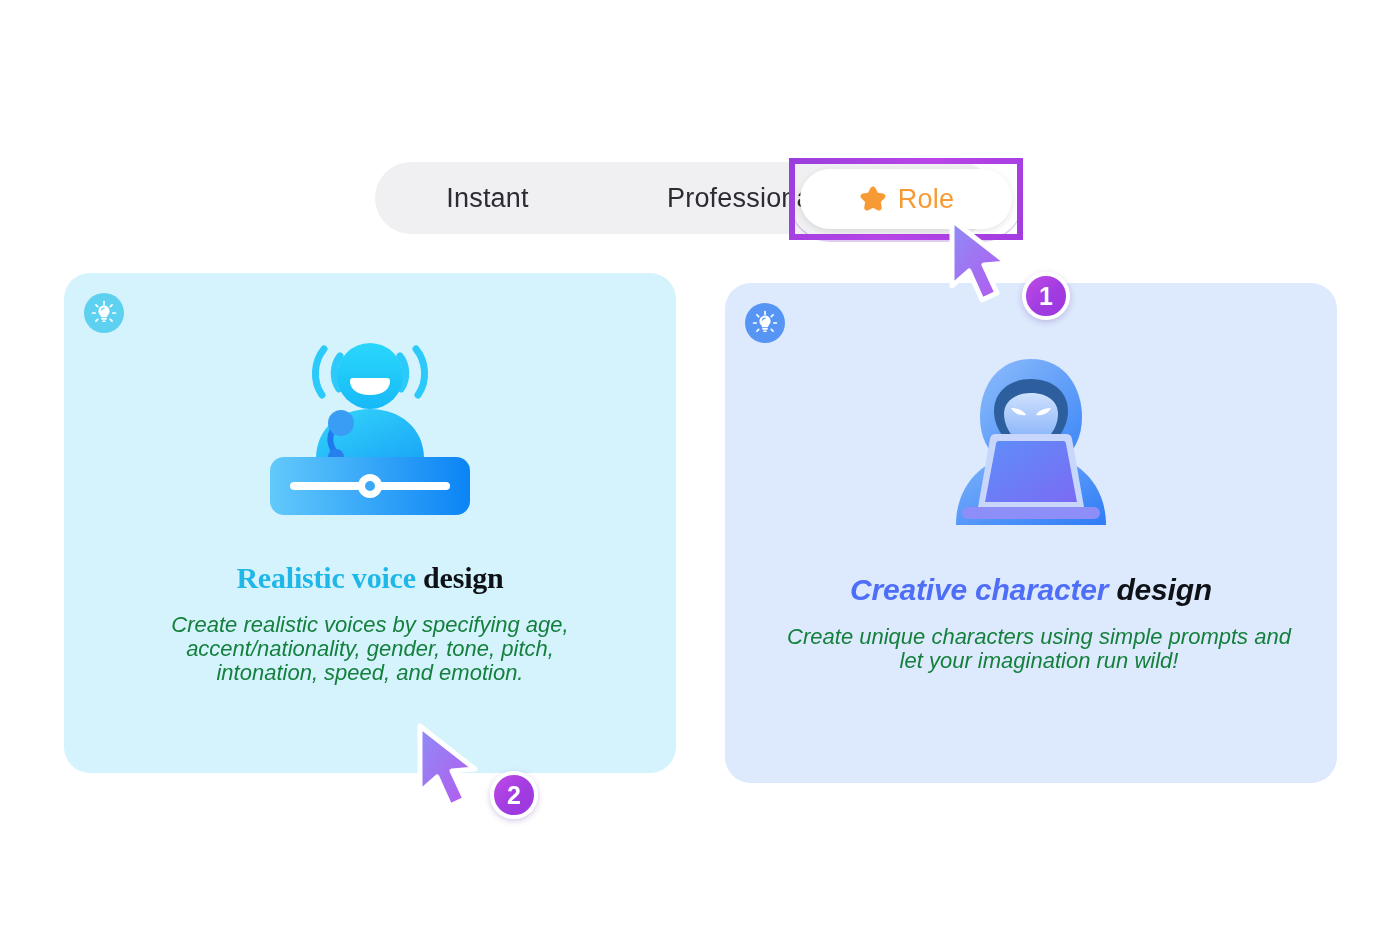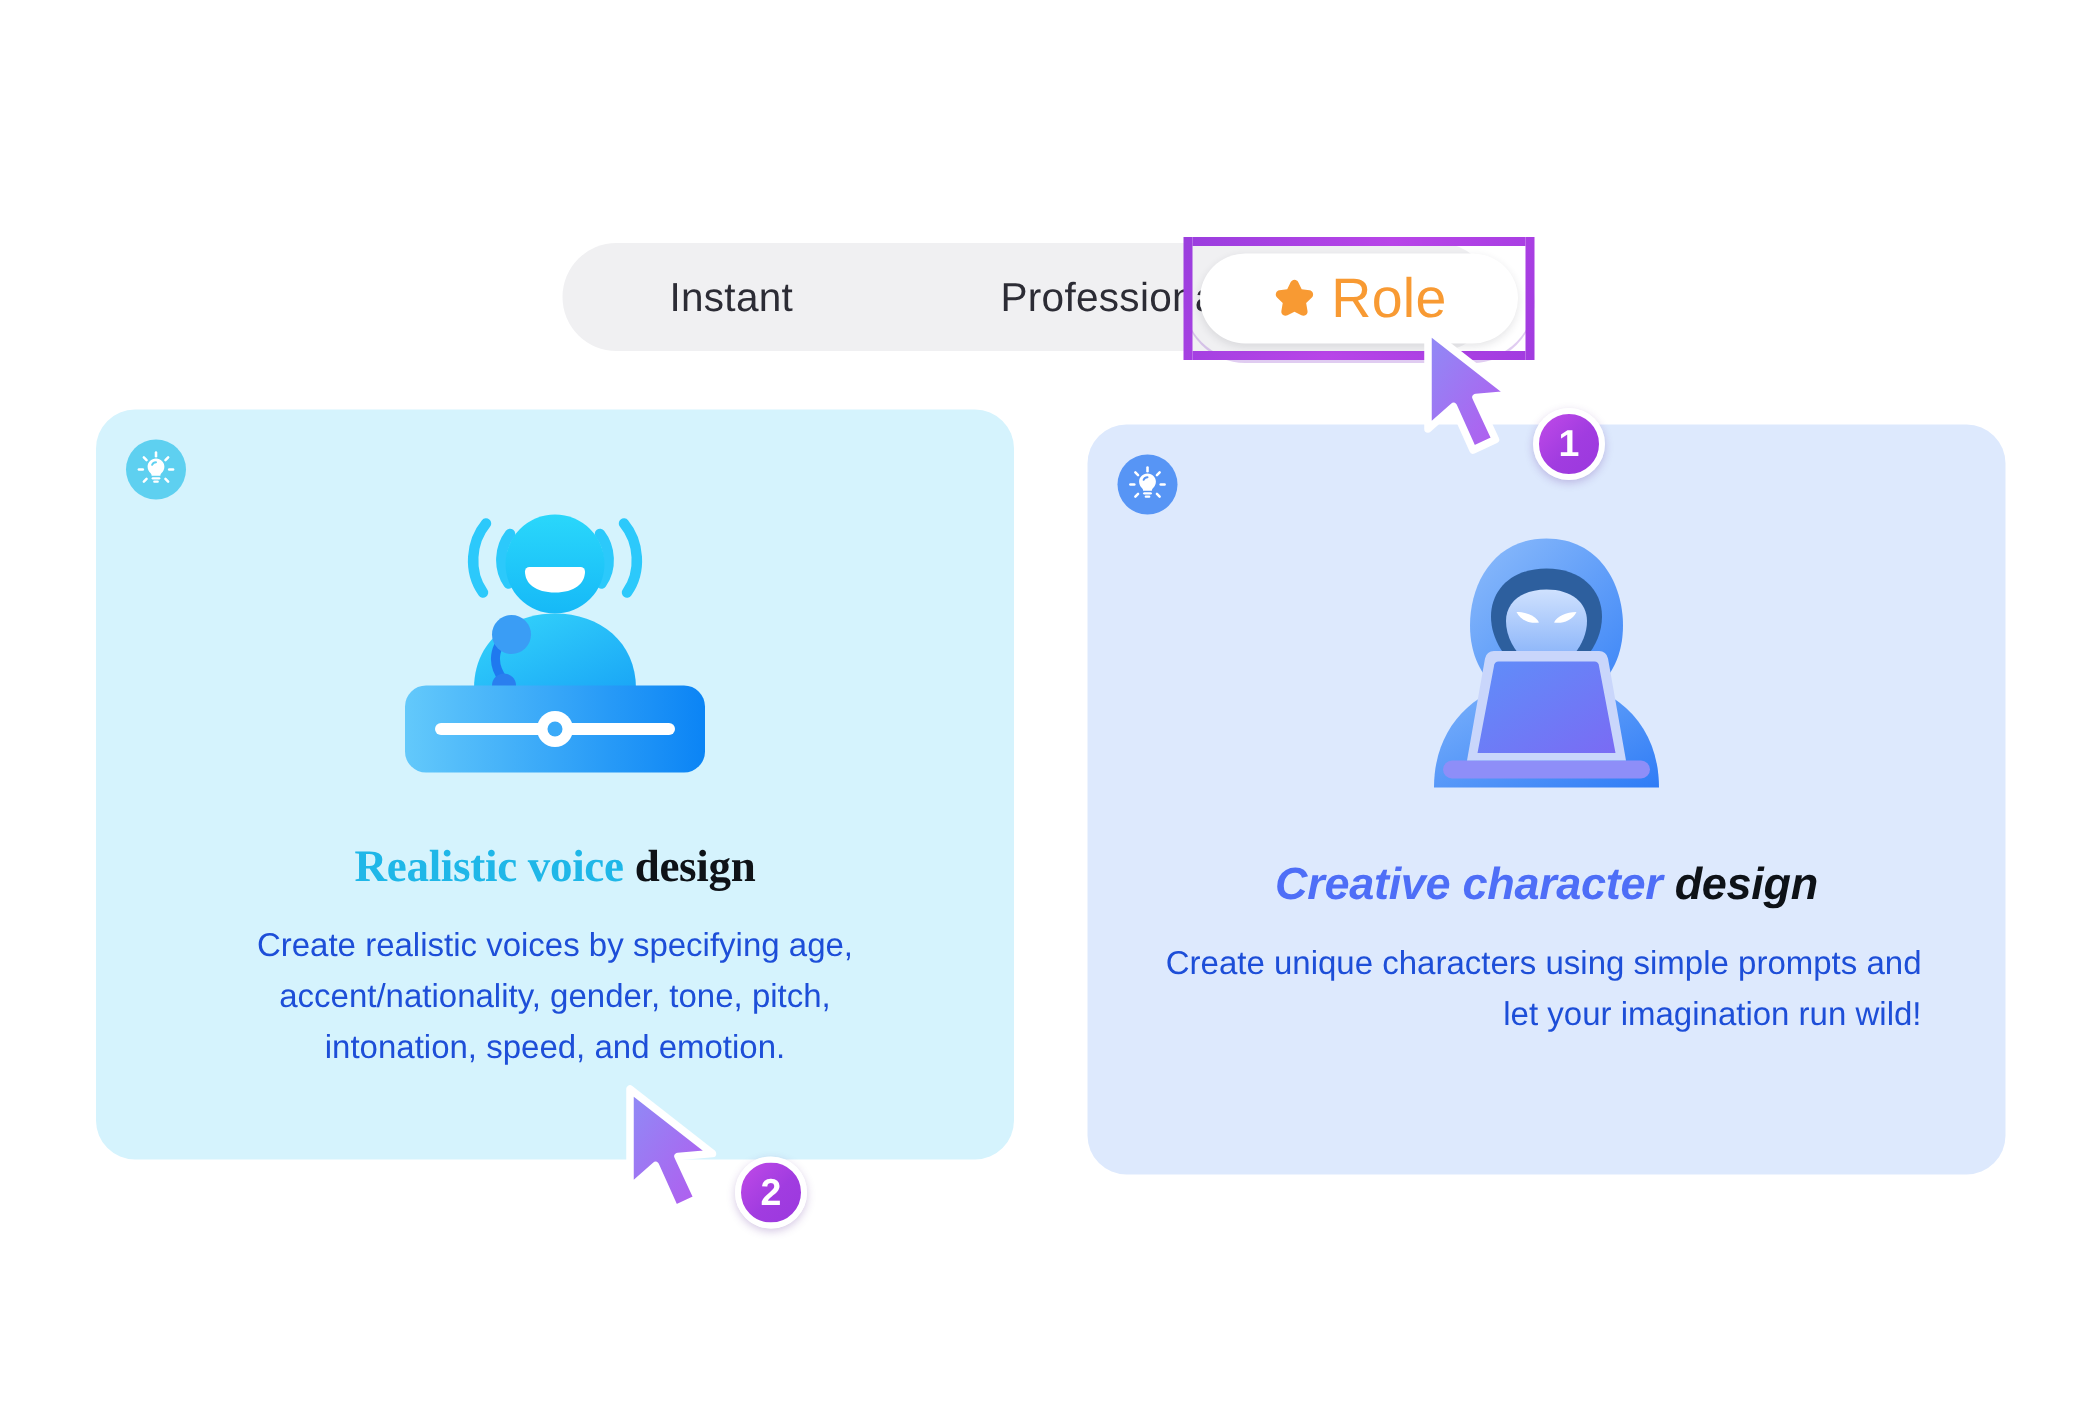--- a/index.html
+++ b/index.html
@@ -66,21 +66,21 @@
     background: #ffffff;
     border-radius: 30px;
     display: flex;
     align-items: center;
     justify-content: center;
     gap: 10px;
     box-shadow: 0 2px 6px rgba(40,40,60,.12);
     cursor: pointer;
   }
   .role-label {
-    font-size: 37px;
+    font-size: 27px;
     color: #f89a33;
     letter-spacing: .2px;
   }
   .star-icon { width: 30px; height: 30px; display:block; }
 
   
   .card {
     position: absolute;
     border-radius: 26px;
     overflow: hidden;
@@ -124,25 +124,26 @@
   }
   .title-left  { top: 288px; font-family: Liberation Serif, serif; }
   .title-right { top: 290px; font-style: italic; }
   .accent-cyan { color: #1fb7e8; }
   .accent-blue { color: #4e6ef7; }
 
   .card-desc {
     position: absolute;
     text-align: center;
     font-size: 22px;
-    line-height: 34px;
-    color: #1d4ed8;
+    line-height: 24px;
+    color: #15803d;
+    font-style: italic;
   }
   .desc-left  { left: 84px; right: 84px; top: 340px; }
-  .desc-right { left: 52px; right: 56px; top: 342px; text-align: right; }
+  .desc-right { left: 52px; right: 36px; top: 342px; }
 
   
   .cursor { position: absolute; }
   .cursor-1 { left: 944px; top: 216px; }
   .cursor-2 { left: 412px; top: 722px; }
 
   .step-badge {
     position: absolute;
     width: 48px; height: 48px;
     border-radius: 50%;

